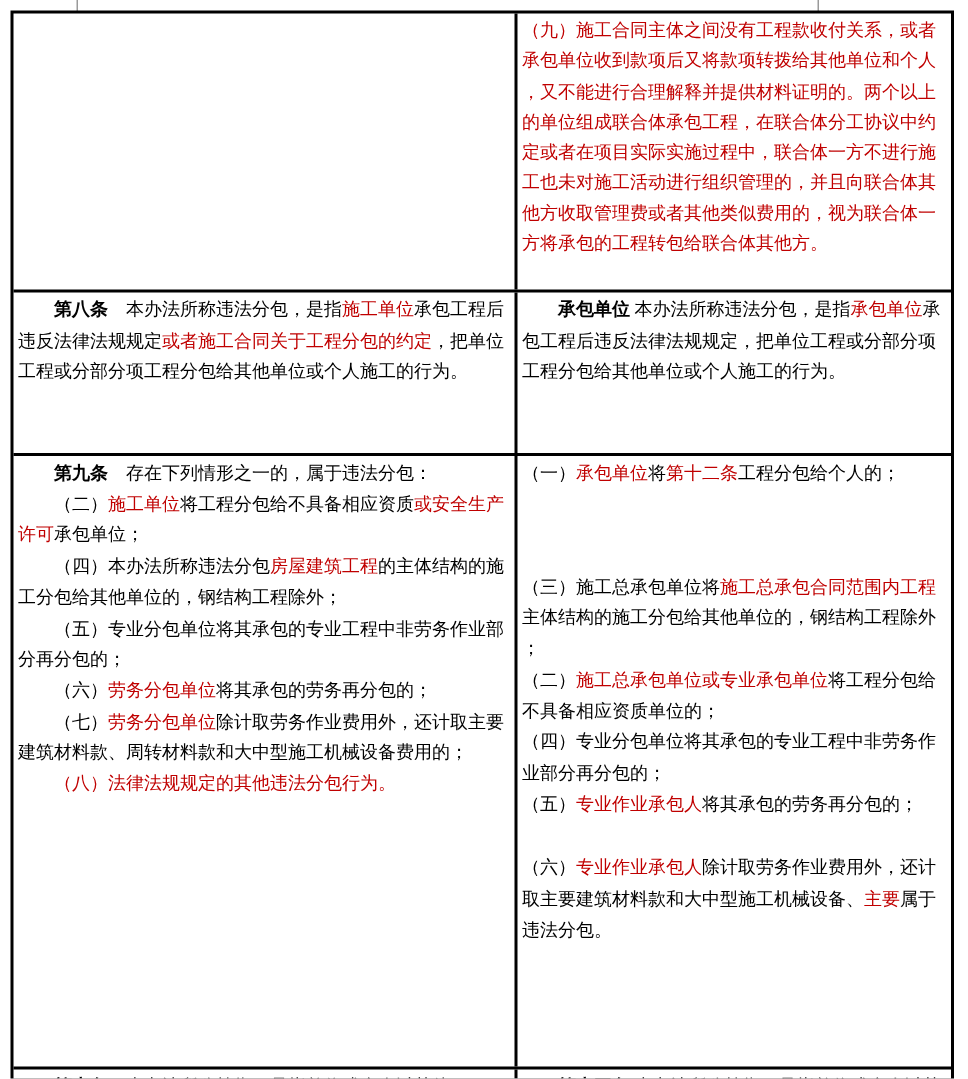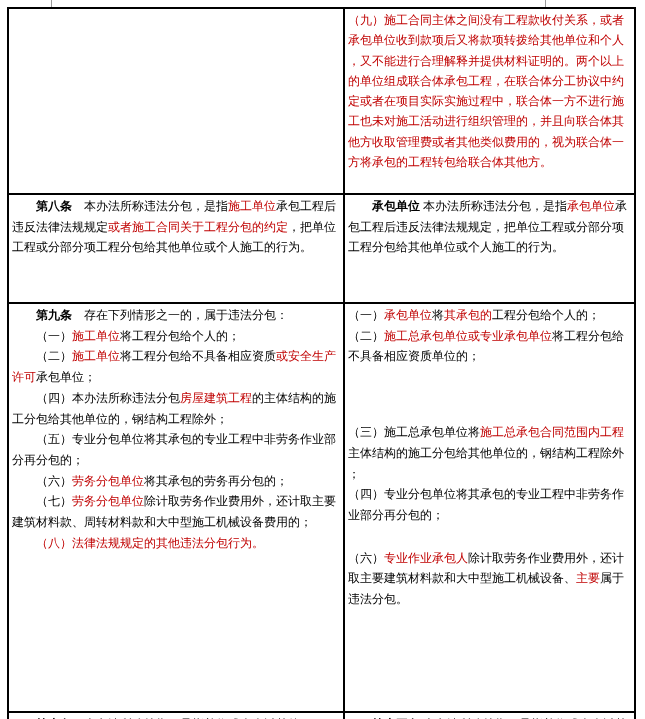--- a/index.html
+++ b/index.html
@@ -60,33 +60,33 @@
         <div class="cell leftcol">
           <p class="ind"><span class="b">第八条</span><span>　本办法所称违法分包，是指</span><span class="red">施工单位</span><span>承包工程后违反法律法规规定</span><span class="red">或者施工合同关于工程分包的约定</span><span>，把单位工程或分部分项工程分包给其他单位或个人施工的行为。</span></p>
         </div>
         <div class="cell rightcol">
           <p class="ind"><span class="b">承包单位</span><span> 本办法所称违法分包，是指</span><span class="red">承包单位</span><span>承包工程后违反法律法规规定，把单位工程或分部分项工程分包给其他单位或个人施工的行为。</span></p>
         </div>
       </div>
       <div class="row row3">
         <div class="cell leftcol">
           <p class="ind"><span class="b">第九条</span><span>　存在下列情形之一的，属于违法分包：</span></p>
-          <p class="ind"><span>（一）</span><span class="red">施工单位</span><span>将工程分包给个人的；</span></p>
           <p class="ind"><span>（二）</span><span class="red">施工单位</span><span>将工程分包给不具备相应资质</span><span class="red">或安全生产许可</span><span>承包单位；</span></p>
           <p class="ind"><span>（四）本办法所称违法分包</span><span class="red">房屋建筑工程</span><span>的主体结构的施工分包给其他单位的，钢结构工程除外；</span></p>
           <p class="ind"><span>（五）专业分包单位将其承包的专业工程中非劳务作业部分再分包的；</span></p>
           <p class="ind"><span>（六）</span><span class="red">劳务分包单位</span><span>将其承包的劳务再分包的；</span></p>
           <p class="ind"><span>（七）</span><span class="red">劳务分包单位</span><span>除计取劳务作业费用外，还计取主要建筑材料款、周转材料款和大中型施工机械设备费用的；</span></p>
           <p class="ind"><span class="red">（八）法律法规规定的其他违法分包行为。</span></p>
         </div>
         <div class="cell rightcol">
-          <p><span>（一）</span><span class="red">承包单位</span><span>将</span><span class="red">其承包的</span><span>工程分包给个人的；</span></p>
+          <p><span>（一）</span><span class="red">承包单位</span><span>将</span><span class="red">第十二条</span><span>工程分包给个人的；</span></p>
+          <p style="margin-top: 55px;"><span>（三）施工总承包单位将</span><span class="red">施工总承包合同范围内工程</span><span>主体结构的施工分包给其他单位的，钢结构工程除外；</span></p>
           <p><span>（二）</span><span class="red">施工总承包单位或专业承包单位</span><span>将工程分包给不具备相应资质单位的；</span></p>
-          <p style="margin-top: 55px;"><span>（三）施工总承包单位将</span><span class="red">施工总承包合同范围内工程</span><span>主体结构的施工分包给其他单位的，钢结构工程除外；</span></p>
           <p><span>（四）专业分包单位将其承包的专业工程中非劳务作业部分再分包的；</span></p>
+          <p><span>（五）</span><span class="red">专业作业承包人</span><span>将其承包的劳务再分包的；</span></p>
           <p style="margin-top: 22px;"><span>（六）</span><span class="red">专业作业承包人</span><span>除计取劳务作业费用外，还计取主要建筑材料款和大中型施工机械设备、</span><span class="red">主要</span><span>属于违法分包。</span></p>
         </div>
       </div>
       <div class="row row4 partial">
         <div class="cell leftcol">
           <p class="ind"><span class="b">第十条</span><span>　本办法所称挂靠，是指单位或个人以其他</span></p>
         </div>
         <div class="cell rightcol">
           <p class="ind"><span class="b">第十三条</span><span> 本办法所称挂靠，是指单位或个人以其他</span></p>
         </div>

